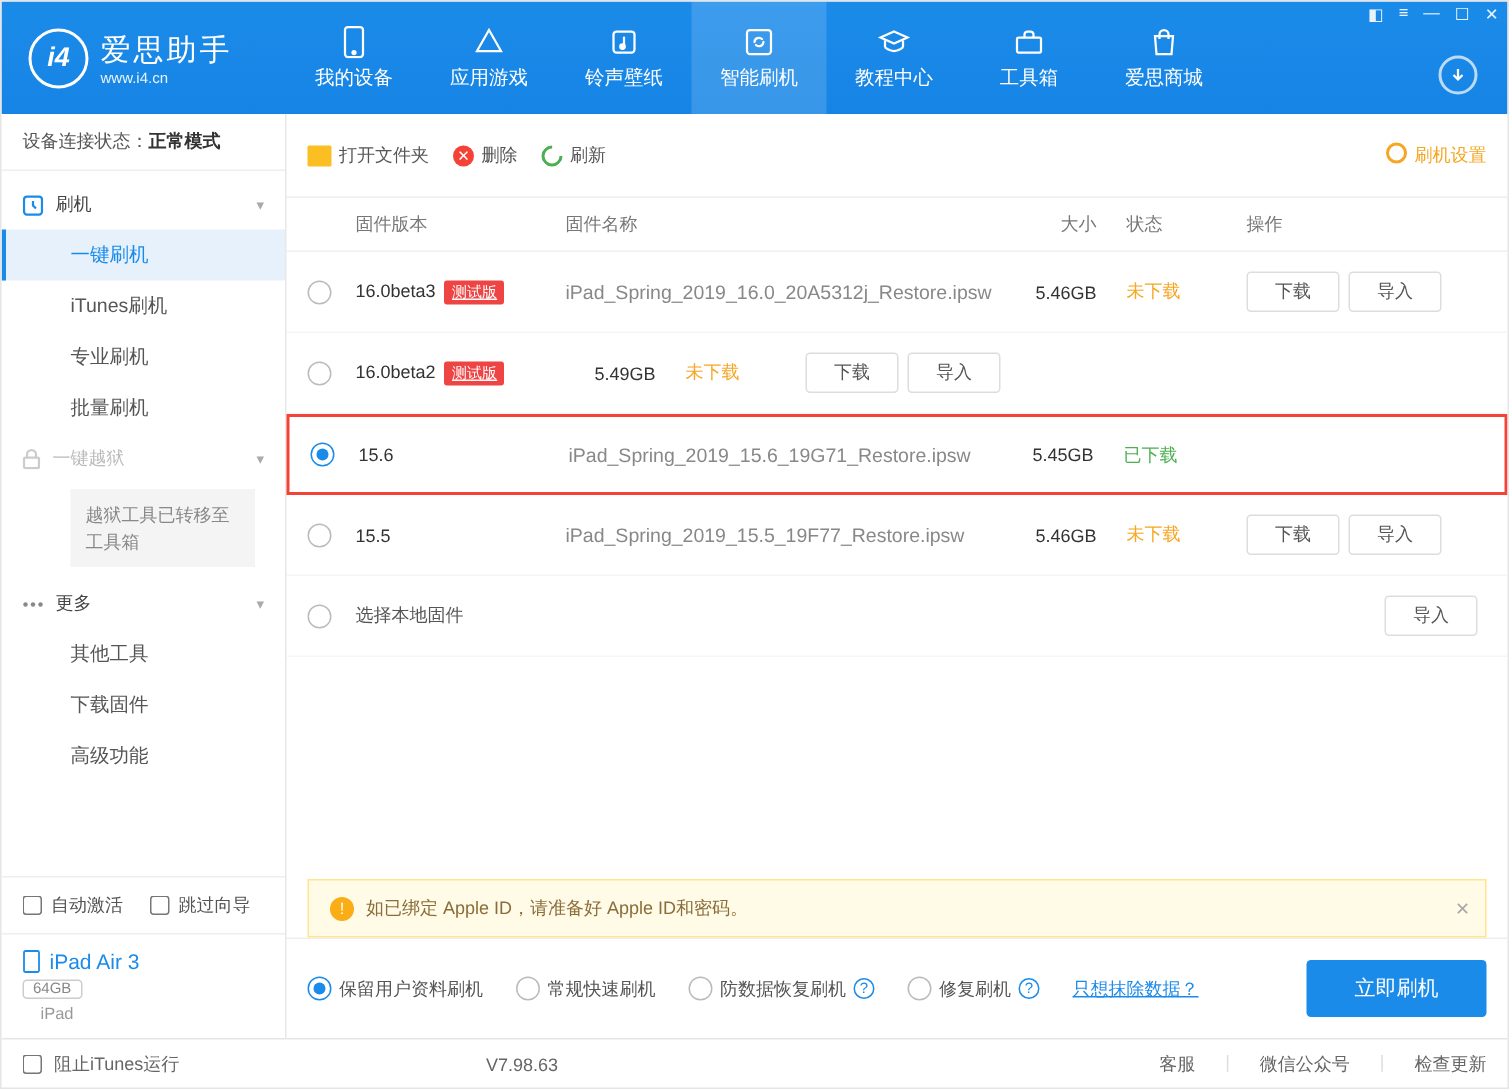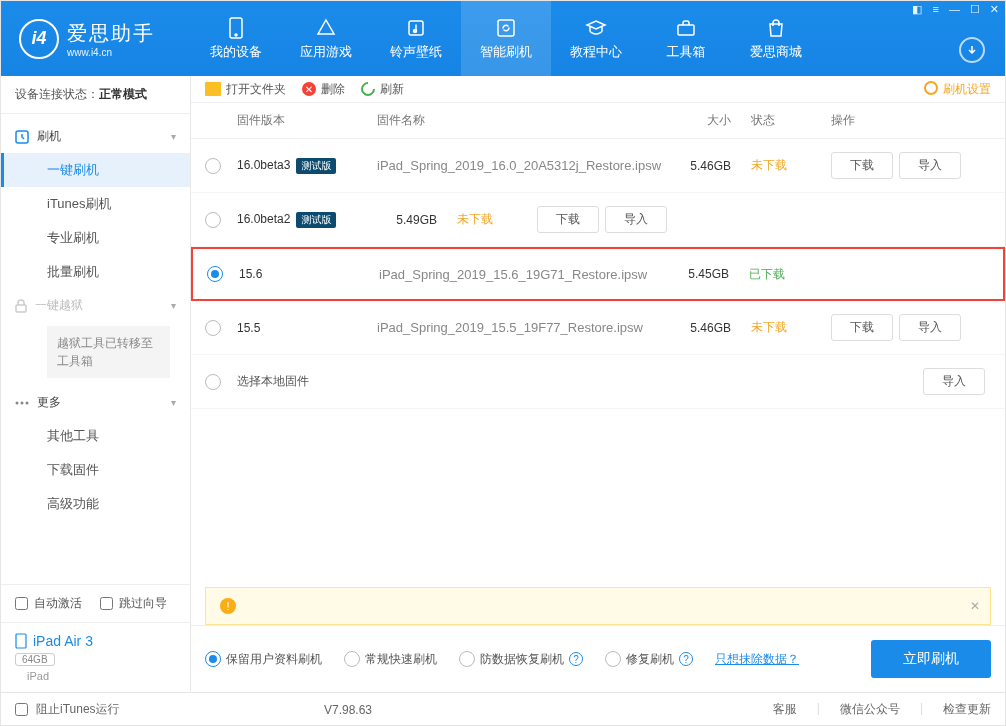--- a/index.html
+++ b/index.html
@@ -31,21 +31,21 @@
 .side-note { background: #f4f4f4; margin: 4px 20px 8px 46px; padding: 8px 10px; color: #888; font-size: 12px; line-height: 1.5; }
 .side-disabled { color: #bbb; }
 .side-bottom { border-top: 1px solid #eee; }
 .side-check-row { padding: 10px 14px; display: flex; align-items: center; gap: 6px; color: #555; }
 .device-info { padding: 10px 14px; border-top: 1px solid #eee; }
 .device-name { color: #1b8bea; font-size: 14px; display: flex; align-items: center; gap: 6px; }
 .storage-badge { display: inline-block; border: 1px solid #ccc; border-radius: 3px; padding: 0 6px; font-size: 10px; color: #888; margin-top: 4px; }
 .device-type { color: #999; font-size: 11px; margin-top: 4px; padding-left: 12px; }
 
 .main { flex: 1; display: flex; flex-direction: column; }
-.toolbar { height: 27px; border-bottom: 1px solid #eee; display: flex; align-items: center; padding: 0 14px; gap: 16px; }
+.toolbar { height: 56px; border-bottom: 1px solid #eee; display: flex; align-items: center; padding: 0 14px; gap: 16px; }
 .tb-btn { display: flex; align-items: center; gap: 5px; cursor: pointer; color: #555; }
 .tb-folder { width: 16px; height: 14px; background: #fbbf24; border-radius: 1px; position: relative; }
 .tb-red-x { width: 14px; height: 14px; background: #f44336; border-radius: 50%; color: #fff; display: flex; align-items: center; justify-content: center; font-size: 10px; }
 .tb-green-r { width: 14px; height: 14px; border: 2px solid #4caf50; border-radius: 50%; border-top-color: transparent; transform: rotate(45deg); }
 .tb-settings { margin-left: auto; display: flex; align-items: flex-start; gap: 5px; cursor: pointer; color: #f5a623; padding-left: 20px; }
 .gear { width: 14px; height: 14px; border: 2px solid #f5a623; border-radius: 50%; }
 
 .table-head { height: 36px; display: flex; align-items: center; padding: 0 14px; color: #777; font-size: 12px; border-bottom: 1px solid #f0f0f0; }
 .col-radio { width: 32px; }
 .col-ver { width: 140px; }
@@ -53,21 +53,21 @@
 .col-size { width: 80px; text-align: right; padding-right: 20px; }
 .col-status { width: 80px; }
 .col-ops { width: 160px; }
 
 .table-body { }
 .fw-row { height: 54px; display: flex; align-items: center; padding: 0 14px; border-bottom: 1px solid #f5f5f5; }
 .fw-row.highlighted { border: 2px solid #f44336; }
 .radio { width: 16px; height: 16px; border: 1px solid #bbb; border-radius: 50%; display: flex; align-items: center; justify-content: center; }
 .radio.checked { border-color: #1b8bea; }
 .radio.checked::after { content: ""; width: 8px; height: 8px; background: #1b8bea; border-radius: 50%; }
-.ver-badge { display: inline-block; background: #0c4a6e; color: #fff; font-size: 10px; padding: 1px 5px; border-radius: 2px; margin-left: 6px; }
+.ver-badge { display: inline-block; background: #ef4444; color: #fff; font-size: 10px; padding: 1px 5px; border-radius: 2px; margin-left: 6px; text-decoration: underline; }
 .fw-name { color: #888; font-size: 13px; }
 .status-not { color: #f5a623; }
 .status-done { color: #4caf50; }
 .op-btn { display: inline-block; border: 1px solid #ddd; background: #fff; padding: 4px 18px; border-radius: 3px; cursor: pointer; color: #555; margin-right: 6px; font-size: 12px; }
 
 .notice-bar { background: #fffbe6; border: 1px solid #ffe58f; margin: 0 14px; padding: 10px 14px; display: flex; align-items: center; gap: 8px; color: #8a6d3b; position: relative; margin-top: auto; }
 .notice-x { position: absolute; right: 10px; color: #aaa; cursor: pointer; }
 .warn-ico { width: 16px; height: 16px; background: #faad14; border-radius: 50%; color: #fff; display: flex; align-items: center; justify-content: center; font-size: 11px; }
 
 .flash-options { padding: 14px; display: flex; align-items: center; gap: 22px; border-top: 1px solid #eee; }
@@ -313,20 +313,21 @@
       <div class="col-ver" style="flex:1;color:#555">选择本地固件</div>
       <div class="col-ops" style="text-align:right">
         <span class="op-btn">导入</span>
       </div>
     </div>
 
     <div style="flex:1"></div>
 
     <div class="notice-bar">
       <span class="warn-ico">!</span>
+      <span>如已绑定 Apple ID，请准备好 Apple ID和密码。</span>
       <span class="notice-x">✕</span>
     </div>
 
     <div class="flash-options">
       <label class="opt">
         <span class="radio checked"></span>
         <span>保留用户资料刷机</span>
       </label>
       <label class="opt">
         <span class="radio"></span>

